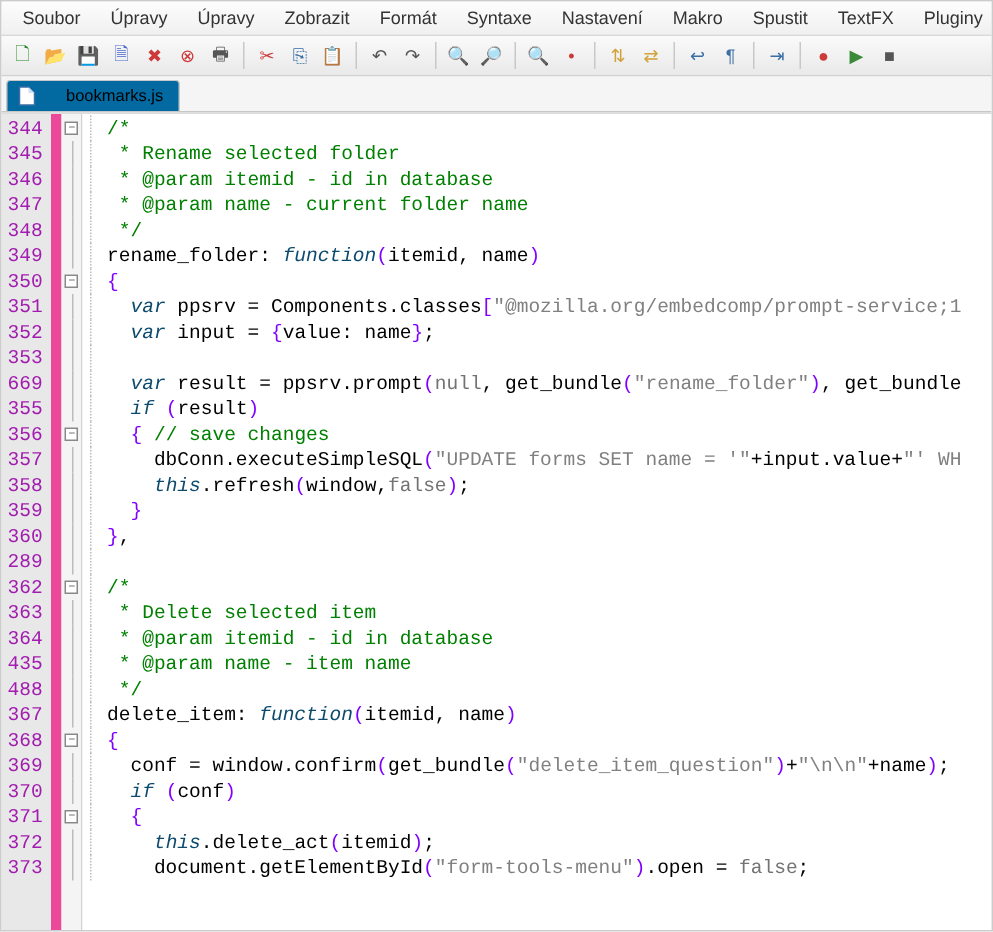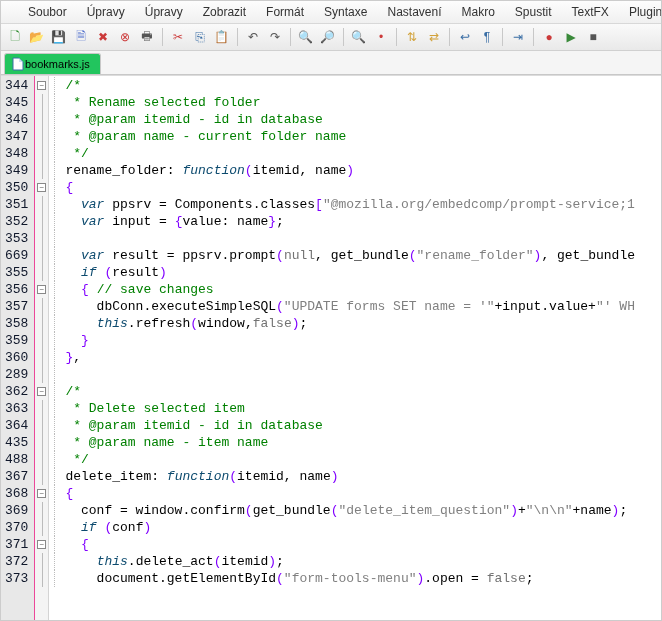--- a/index.html
+++ b/index.html
@@ -10,21 +10,21 @@
   width: 662px;
   height: 621px;
   overflow: hidden;
   border: 1px solid #ccc;
   display: flex;
   flex-direction: column;
 }
 .menubar {
   display: flex;
   background: linear-gradient(#fdfdfd, #f0f0f0);
-  padding: 2px 19px;
+  padding: 2px 6px;
   border-bottom: 1px solid #d8d8d8;
   gap: 4px;
 }
 .menubar .menu-item {
   padding: 2px 8px;
   color: #333;
   cursor: default;
 }
 .toolbar {
   display: flex;
@@ -45,23 +45,23 @@
 .tb-sep { width: 1px; height: 18px; background: #c8c8c8; margin: 0 3px; }
 .tabbar {
   display: flex;
   background: #f5f5f5;
   border-bottom: 1px solid #c8c8c8;
   padding-top: 2px;
 }
 .tab {
   display: flex;
   align-items: center;
-  gap: 0;
+  gap: 19px;
   padding: 3px 10px 3px 6px;
-  background: #22c55e;
+  background: #0369a1;
   border: 1px solid #c8c8c8;
   border-bottom: none;
   border-top-left-radius: 3px;
   border-top-right-radius: 3px;
   margin-left: 3px;
   font-size: 11px;
   cursor: pointer;
 }
 .tab .icon {
   width: 14px; height: 14px;
@@ -72,25 +72,25 @@
   flex: 1;
   display: flex;
   font-family: Consolas, "Courier New", monospace;
   font-size: 13px;
   line-height: 17px;
   overflow: hidden;
   border-top: 1px solid #dcdcdc;
 }
 .gutter-ln {
   background: #e8e8e8;
-  color: #0f172a;
+  color: #a21caf;
   text-align: center;
   padding: 1px 6px 0 4px;
   min-width: 34px;
-  border-right: 1px solid #ec4899;
+  border-right: 7px solid #ec4899;
   user-select: none;
 }
 .gutter-fold {
   background: #f4f4f4;
   width: 14px;
   border-right: 1px solid #d4d4d4;
   padding-top: 1px;
   user-select: none;
 }
 .fold-cell {

